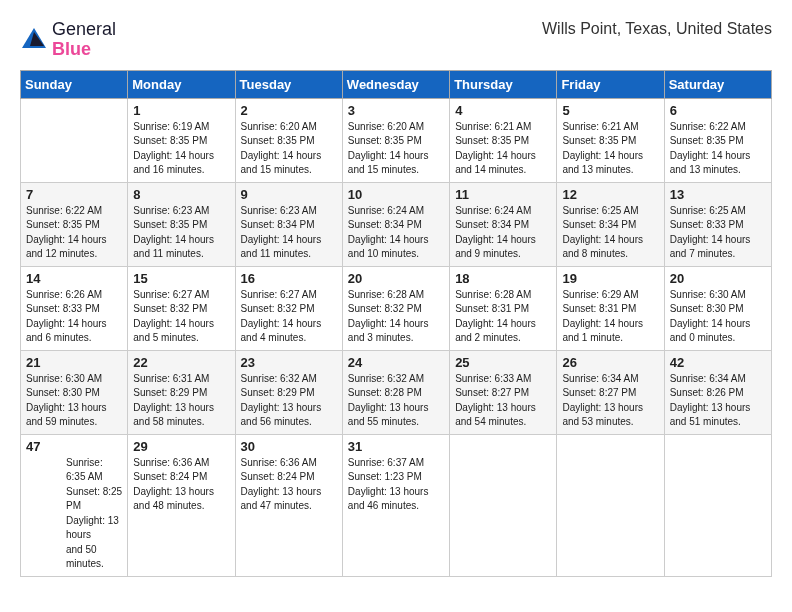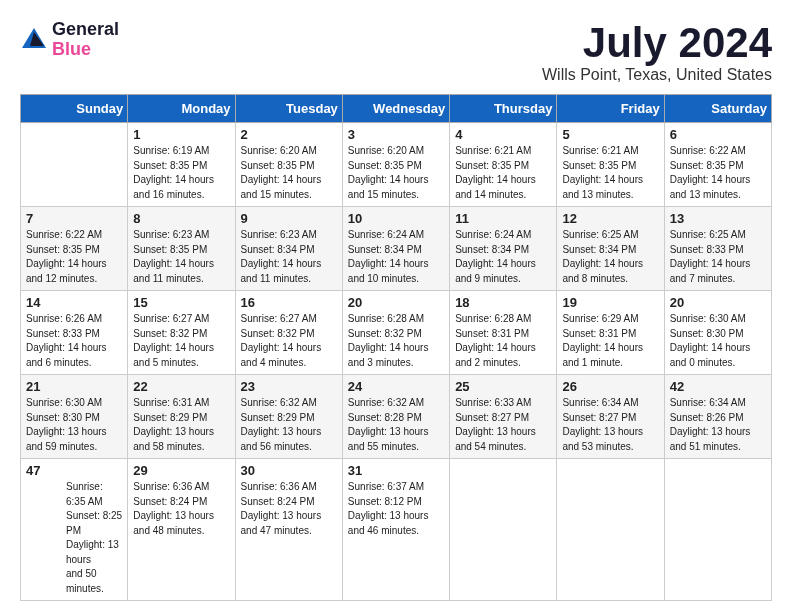--- a/index.html
+++ b/index.html
@@ -21,21 +21,21 @@
       align-items: center;
       gap: 4px;
     }
     .logo-text {
       display: flex;
       flex-direction: column;
       line-height: 1.1;
     }
     .logo-general {
       font-size: 18px;
-      font-weight: bold;
+      font-weight: normal;
       color: #1a1a2e;
     }
     .logo-blue {
       font-size: 18px;
       font-weight: bold;
       color: #ec4899;
     }
     .logo-icon {
       width: 28px;
       height: 28px;
@@ -57,21 +57,21 @@
       width: 100%;
       border-collapse: collapse;
       table-layout: fixed;
     }
     thead tr th {
       background-color: #1565c0;
       color: #fff;
       font-size: 13px;
       font-weight: bold;
       padding: 6px 4px;
-      text-align: right;
+      text-align: left;
       border: 1px solid #aaa;
     }
     tbody tr td {
       vertical-align: top;
       border: 1px solid #ccc;
       padding: 4px 5px;
       font-size: 11px;
       color: #222;
       min-height: 80px;
       background: #fff;
@@ -99,21 +99,20 @@
     <svg class="logo-icon" viewBox="0 0 28 28" xmlns="http://www.w3.org/2000/svg">
       <polygon points="14,2 26,22 2,22" fill="#1565c0"></polygon>
       <polygon points="14,6 24,20 10,20" fill="#1a1a2e"></polygon>
     </svg>
     <div class="logo-text">
       <span class="logo-general">General</span>
       <span class="logo-blue">Blue</span>
     </div>
   </div>
   <div class="title-area">
-    <div class="month-title">July 2024</div>
     <div class="location">Wills Point, Texas, United States</div>
   </div>
 </div>
 
 <table>
   <thead>
     <tr id="thead-row">
         <th>Sunday</th>
         <th>Monday</th>
         <th>Tuesday</th>
@@ -340,21 +339,21 @@
         <td>
           <span class="day-number">30</span>
           <div class="day-info" style="white-space: pre-line;">Sunrise: 6:36 AM
 Sunset: 8:24 PM
 Daylight: 13 hours
 and 47 minutes.</div>
         </td>
         <td>
           <span class="day-number">31</span>
           <div class="day-info" style="white-space: pre-line;">Sunrise: 6:37 AM
-Sunset: 8:12 PM
+Sunset: 1:23 PM
 Daylight: 13 hours
 and 46 minutes.</div>
         </td>
         <td></td>
         <td></td>
         <td></td>
       </tr>
     </tbody>
 </table>
 

